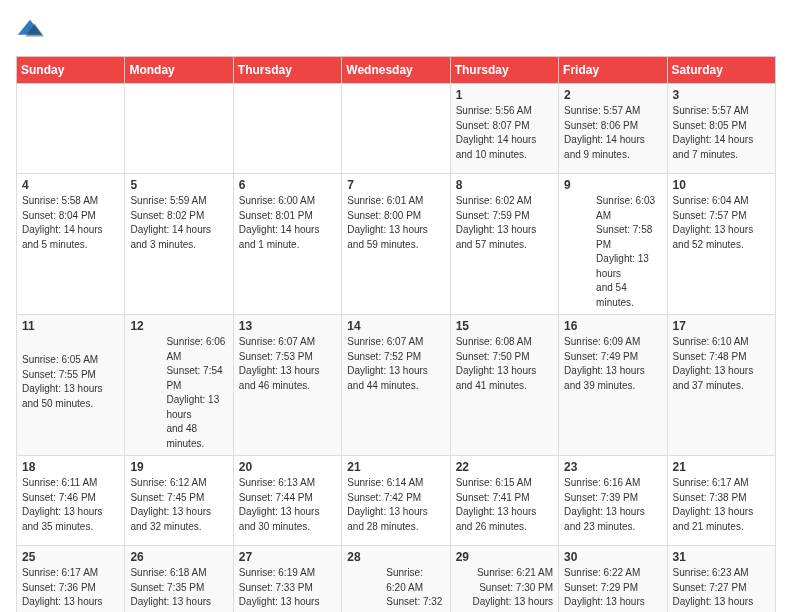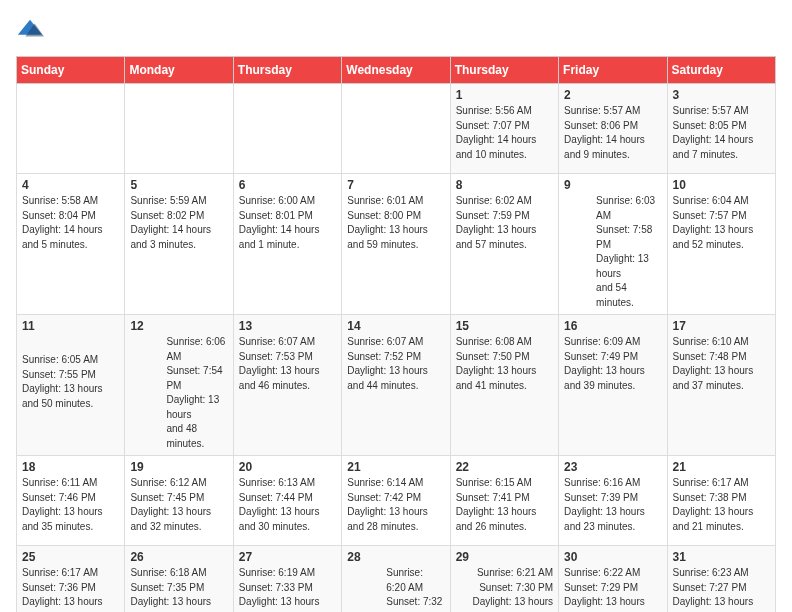--- a/index.html
+++ b/index.html
@@ -125,21 +125,21 @@
   </thead>
   <tbody id="calendar-body">
       <tr>
         <td class="empty-cell"></td>
         <td class="empty-cell"></td>
         <td class="empty-cell"></td>
         <td class="empty-cell"></td>
         <td>
           <span class="day-num">1</span>
           <div class="day-info" style="white-space: pre-line;">Sunrise: 5:56 AM
-Sunset: 7:07 PM
+Sunset: 8:07 PM
 Daylight: 14 hours
 and 10 minutes.</div>
         </td>
         <td>
           <span class="day-num">2</span>
           <div class="day-info" style="white-space: pre-line;">Sunrise: 5:57 AM
 Sunset: 8:06 PM
 Daylight: 14 hours
 and 9 minutes.</div>
         </td>

